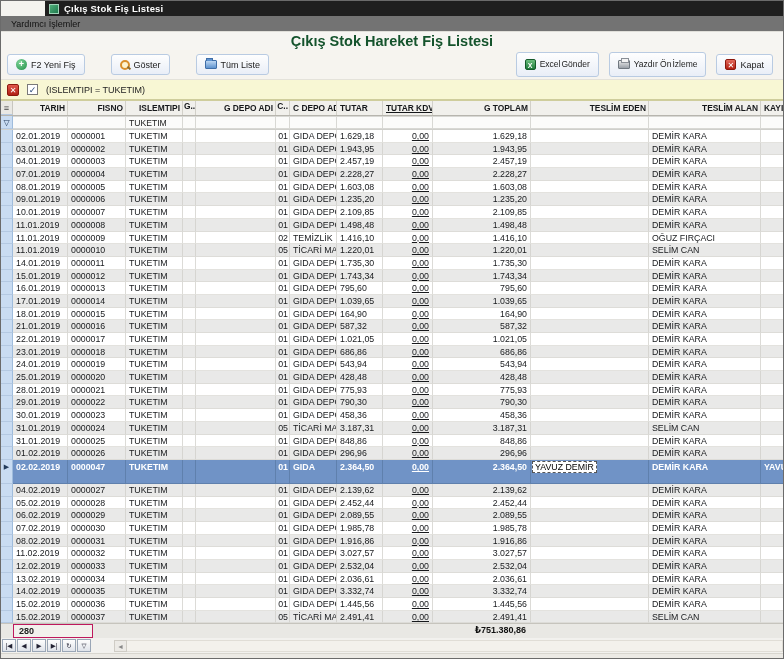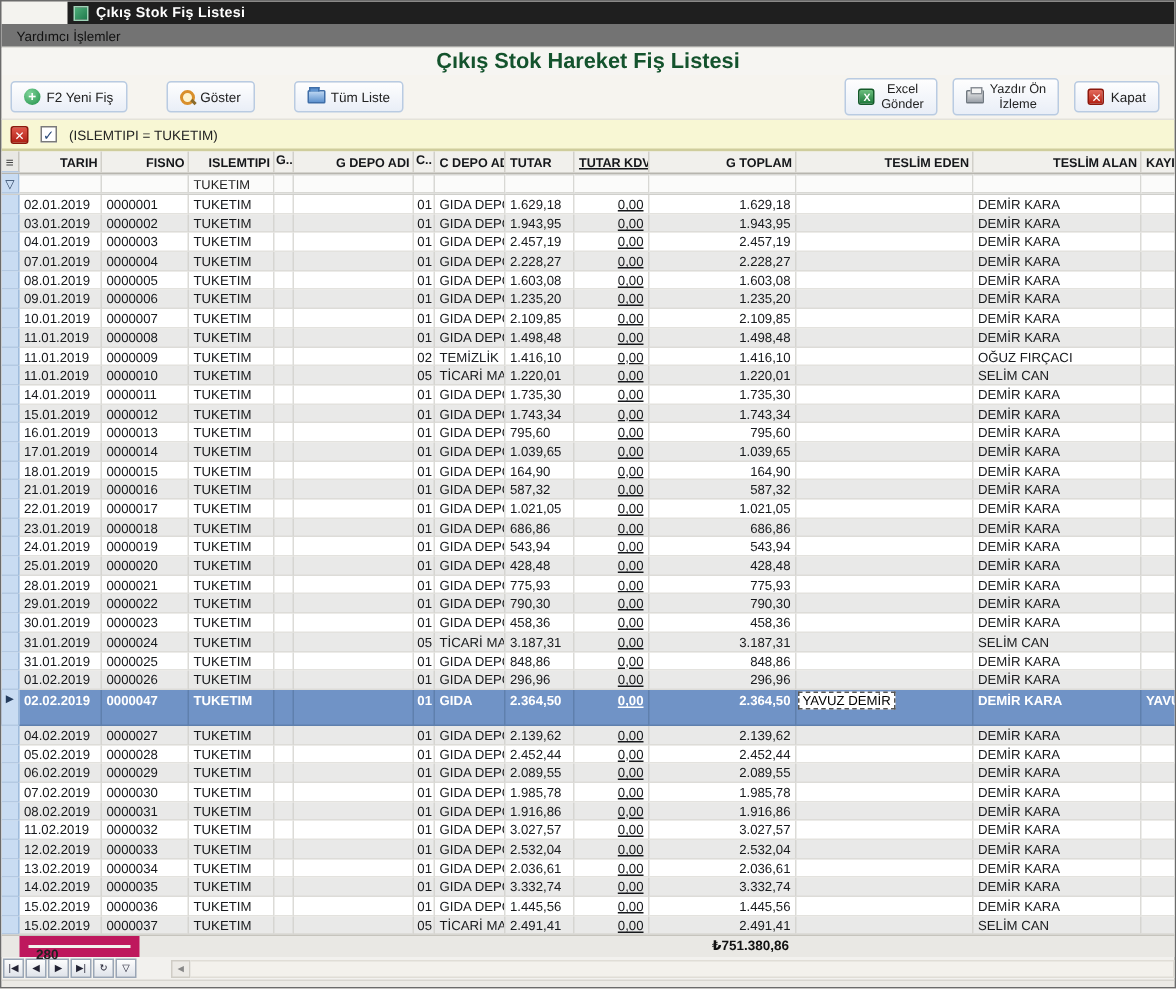--- a/index.html
+++ b/index.html
@@ -12,21 +12,21 @@
   
   .menubar{height:16px;background:#737373;border-bottom:1px solid #e0dfda;display:flex;align-items:center;padding:0 10px;}
   .menubar .menu-item{font-size:9px;color:#111;}
   
   .header-band{height:18px;background:#f6f5f2;display:flex;align-items:center;justify-content:center;}
   .header-band .page-title{font-size:14.5px;font-weight:bold;color:#14532d;}
   
   .toolbar{height:30px;background:#f6f4ef;display:flex;align-items:center;padding:0 6px;border-bottom:1px solid #e4e2da;}
   .tbtn{display:flex;align-items:center;gap:4px;border:1px solid #b9cbe2;border-radius:3px;background:linear-gradient(#fefefe,#e9eef7);padding:2px 8px;height:21px;font-size:9px;color:#222;cursor:default;}
   .tbtn.two-line{height:25px;line-height:9px;text-align:center;}
-  .tbtn .lbl2{display:flex;flex-direction:column;gap:1px;font-size:8.5px;}.sp22{width:26px;}
+  .tbtn .lbl2{display:flex;gap:1px;font-size:8.5px;}.sp22{width:26px;}
   .tb-right{margin-left:auto;display:flex;align-items:center;gap:10px;padding-right:4px;}
   
   .ic-plus{width:11px;height:11px;border-radius:50%;background:radial-gradient(circle at 35% 30%,#7fd49a,#1e8f47);color:#fff;font-size:9px;line-height:11px;text-align:center;font-weight:bold;}
   .ic-mag{width:10px;height:10px;position:relative;}
   .ic-mag::before{content:"";position:absolute;left:0;top:0;width:6px;height:6px;border:2px solid #d98f2b;border-radius:50%;background:#fdf3cf;}
   .ic-mag::after{content:"";position:absolute;left:7px;top:7px;width:4px;height:2px;background:#8a6a2a;transform:rotate(45deg);}
   .ic-folder{width:12px;height:9px;background:linear-gradient(#bcd6f2,#5f93cf);border:1px solid #3f6ea8;border-radius:1px;position:relative;}
   .ic-folder::before{content:"";position:absolute;top:-3px;left:0;width:5px;height:2px;background:#5f93cf;border:1px solid #3f6ea8;border-bottom:none;}
   .ic-excel{width:11px;height:11px;background:linear-gradient(#6cbf7e,#1d7a3a);border:1px solid #145a2a;border-radius:2px;color:#fff;font-size:7px;font-weight:bold;text-align:center;line-height:11px;}
   .ic-printer{width:12px;height:9px;background:linear-gradient(#e8e8e8,#9aa0a8);border:1px solid #707880;border-radius:1px;position:relative;}
@@ -64,21 +64,21 @@
   .c6{width:47px;min-width:47px;}
   .c7{width:46px;min-width:46px;text-align:left;}
   .c8{width:50px;min-width:50px;text-align:right;text-decoration:underline;}
   .c9{width:98px;min-width:98px;text-align:right;}
   .c10{width:118px;min-width:118px;}
   .c11{width:112px;min-width:112px;}
   .c12{width:24px;min-width:24px;border-right:none;}
   .inline-editor{background:#fff;border:1px dashed #555;color:#000;font-weight:normal;font-size:8.8px;height:13px;line-height:12px;padding:0 2px;margin:0 -2px;overflow:hidden;white-space:nowrap;}
   
   .grid-footer{height:15px;background:#e9e8e4;border-top:1px solid #c6c4bd;position:relative;}
-  .count-box{position:absolute;left:12px;top:0;width:80px;height:14px;background:#f2f1ed;border:6px solid #be185d;font-size:9px;font-weight:bold;color:#222;padding:1px 0 0 5px;}
+  .count-box{position:absolute;left:12px;top:0;width:80px;height:14px;background:#f2f1ed;border:1px solid #be185d;font-size:9px;font-weight:bold;color:#222;padding:1px 0 0 5px;}
   .total-box{position:absolute;left:330px;top:0;width:198px;height:14px;font-size:9px;font-weight:bold;color:#111;text-align:right;padding:1px 3px 0 0;}
   
   .navbar{height:16px;background:#f2f1ee;display:flex;align-items:center;gap:1px;padding:1px 0 1px 1px;border-bottom:1px solid #d8d6cf;}
   .navbtn{width:14px;height:13px;background:linear-gradient(#fdfdfd,#dfe3ea);border:1px solid #9aa6b6;font-size:6.5px;line-height:12px;text-align:center;color:#223;overflow:hidden;}
   .hscroll{flex:1;display:flex;align-items:center;margin-left:22px;height:13px;}
   .hscroll .arrow{width:13px;height:12px;background:#eceae6;border:1px solid #cfccc5;font-size:7px;line-height:11px;text-align:center;color:#888;}
   .hscroll .track{flex:1;height:12px;background:#f3f1ec;border:1px solid #e0ddd6;border-left:none;}
   
   .tab-gap{height:5px;background:#eceae5;}
   .tabbar{height:18px;background:linear-gradient(#cfe2f6,#9dc0e6);border-top:1px solid #7fa6d2;display:flex;align-items:stretch;}

